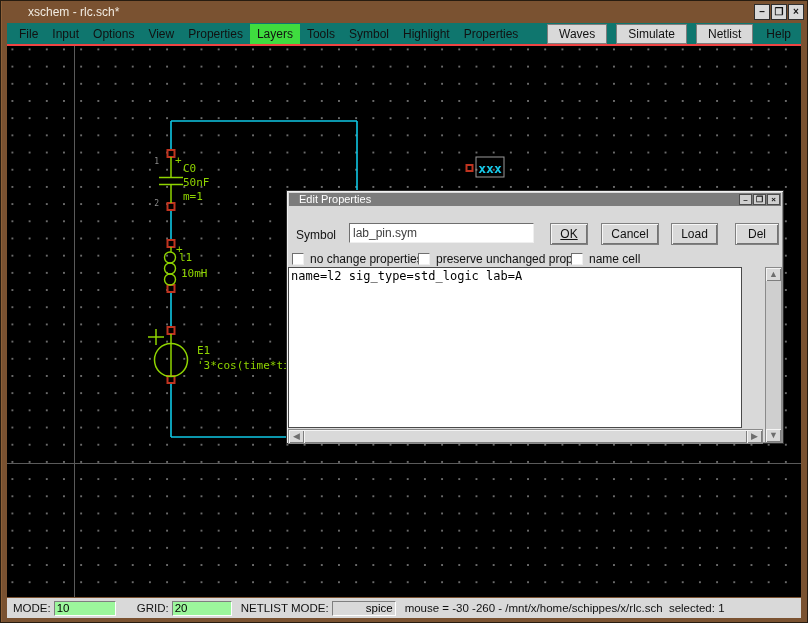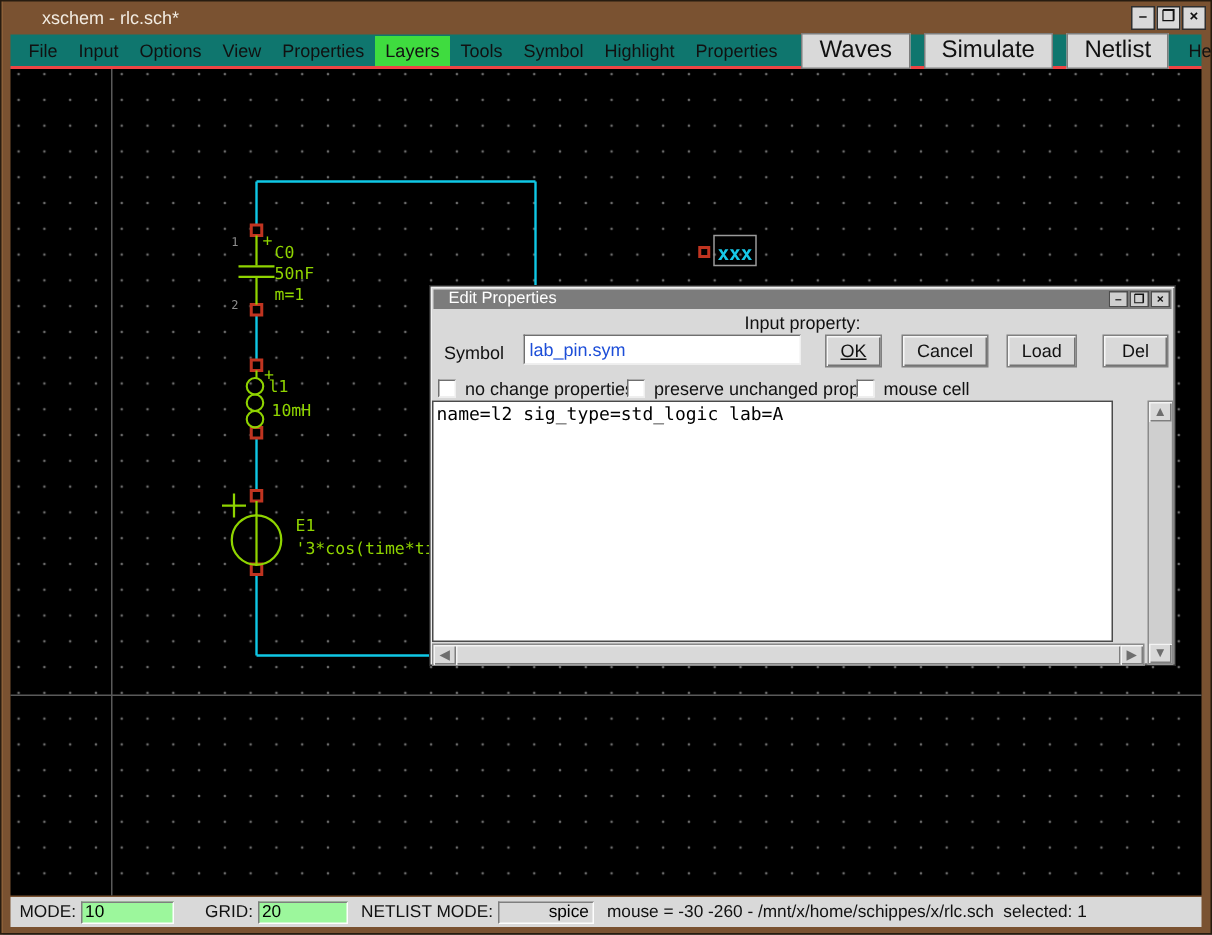--- a/index.html
+++ b/index.html
@@ -17,21 +17,21 @@
   .titlebar .title{position:absolute;left:26px;top:0;}
   .win-controls{position:absolute;right:2px;top:2px;display:flex;}
   .win-btn{width:16px;height:16px;background:#d9d9d9;border:1px solid #2e2e2e;margin-left:1px;
     color:#111;font-size:10px;line-height:14px;text-align:center;font-weight:bold;}
   
   .menubar{position:absolute;left:7px;top:23px;width:794px;height:23px;background:#0f766e;
     border-bottom:2px solid #ef4444;display:flex;align-items:center;font-size:12px;color:#111;padding-left:5px;}
   .menu-item{padding:3px 7px;}
   .menu-item.hl{background:#3fdc3f;}
   .menu-right{margin-left:auto;display:flex;align-items:center;margin-right:1px;}
-  .menu-btn{border:1px solid #7d7d7d;background:#d9d9d9;padding:2px 11px;margin-left:9px;font-size:16px;}
+  .menu-btn{border:1px solid #7d7d7d;background:#d9d9d9;padding:2px 11px;margin-left:9px;font-size:12px;}
   .menu-help{padding:3px 9px;margin-left:4px;}
   
   .canvas{position:absolute;left:7px;top:46px;width:794px;height:551px;background:#000;
     background-image:radial-gradient(circle,#6b6b6b 0.8px,transparent 1.1px);
     background-size:17.2px 17.2px;background-position:14px 12px;}
   .axis-v{position:absolute;left:67px;top:0;width:1px;height:551px;background:#5a5a5a;}
   .axis-h{position:absolute;left:0;top:417px;width:794px;height:1px;background:#5a5a5a;}
   .schematic-svg{position:absolute;left:0;top:0;}
   .sch-label{font-family:"DejaVu Sans Mono",monospace;font-size:11px;}
   .sch-small{font-family:"DejaVu Sans Mono",monospace;font-size:8px;}
@@ -42,21 +42,21 @@
   .dlg-titlebar{position:absolute;left:2px;top:2px;right:2px;height:13px;background:#7c7c7c;color:#fff;
     font-size:11px;line-height:13px;}
   .dlg-title{position:absolute;left:10px;top:0;}
   .dlg-controls{position:absolute;right:1px;top:1px;display:flex;}
   .dlg-btnbox{width:13px;height:11px;background:#cfcfcf;border:1px solid #4c4c4c;margin-left:1px;
     color:#111;font-size:8px;line-height:9px;text-align:center;font-weight:bold;}
   .dlg-subtitle{position:absolute;left:0;right:0;top:17px;text-align:center;}
   .dlg-symbol-label{position:absolute;left:9px;top:37px;}
   .dlg-symbol-input{position:absolute;left:62px;top:32px;width:185px;height:20px;background:#fff;
     border:1px solid;border-color:#6f6f6f #efefef #efefef #6f6f6f;font-family:"Liberation Sans",sans-serif;
-    font-size:12px;padding:0 3px;color:#1d4ed8;outline:none;}
+    font-size:12px;padding:0 3px;color:#404040;outline:none;}
   .dlg-btn{position:absolute;top:32px;height:22px;background:#d9d9d9;border:1px solid #808080;
     box-shadow:inset 1px 1px 0 #f7f7f7, inset -1px -1px 0 #747474;font-size:12px;text-align:center;line-height:20px;}
   .btn-ok{left:263px;width:38px;text-decoration:underline;}
   .btn-cancel{left:314px;width:58px;}
   .btn-load{left:384px;width:47px;}
   .btn-del{left:448px;width:44px;}
   .dlg-checkrow{position:absolute;left:4px;top:62px;right:4px;height:14px;}
   .checkbox{position:absolute;width:12px;height:12px;background:#fff;border:1px solid;
     border-color:#6f6f6f #efefef #efefef #6f6f6f;top:0;}
   .cb-label{position:absolute;top:0;line-height:13px;}
@@ -189,37 +189,36 @@
   <div class="dialog">
     <div class="dlg-titlebar">
       <span class="dlg-title">Edit Properties</span>
       <div class="dlg-controls">
         <div class="dlg-btnbox">–</div>
         <div class="dlg-btnbox">❐</div>
         <div class="dlg-btnbox">×</div>
       </div>
     </div>
 
-    <div class="dlg-subtitle">Input property:</div>
 
     <span class="dlg-symbol-label">Symbol</span>
     <input class="dlg-symbol-input" type="text" value="lab_pin.sym" style="">
 
     <div class="dlg-btn btn-ok">OK</div>
     <div class="dlg-btn btn-cancel">Cancel</div>
     <div class="dlg-btn btn-load">Load</div>
     <div class="dlg-btn btn-del">Del</div>
 
     <div class="dlg-checkrow">
       <span class="checkbox" style="left:1px"></span>
       <span class="cb-label" style="left:19px">no change properties</span>
       <span class="checkbox" style="left:127px"></span>
       <span class="cb-label" style="left:145px">preserve unchanged props</span>
       <span class="checkbox" style="left:280px"></span>
-      <span class="cb-label" style="left:298px">mouse cell</span>
+      <span class="cb-label" style="left:298px">name cell</span>
     </div>
 
     <textarea class="dlg-textarea" spellcheck="false" style="">name=l2 sig_type=std_logic lab=A</textarea>
 
     <div class="vscroll">
       <div class="sb-trough-v"></div>
       <div class="sb-arrow vs-up">▲</div>
       <div class="sb-arrow vs-down">▼</div>
     </div>
     <div class="hscroll">

